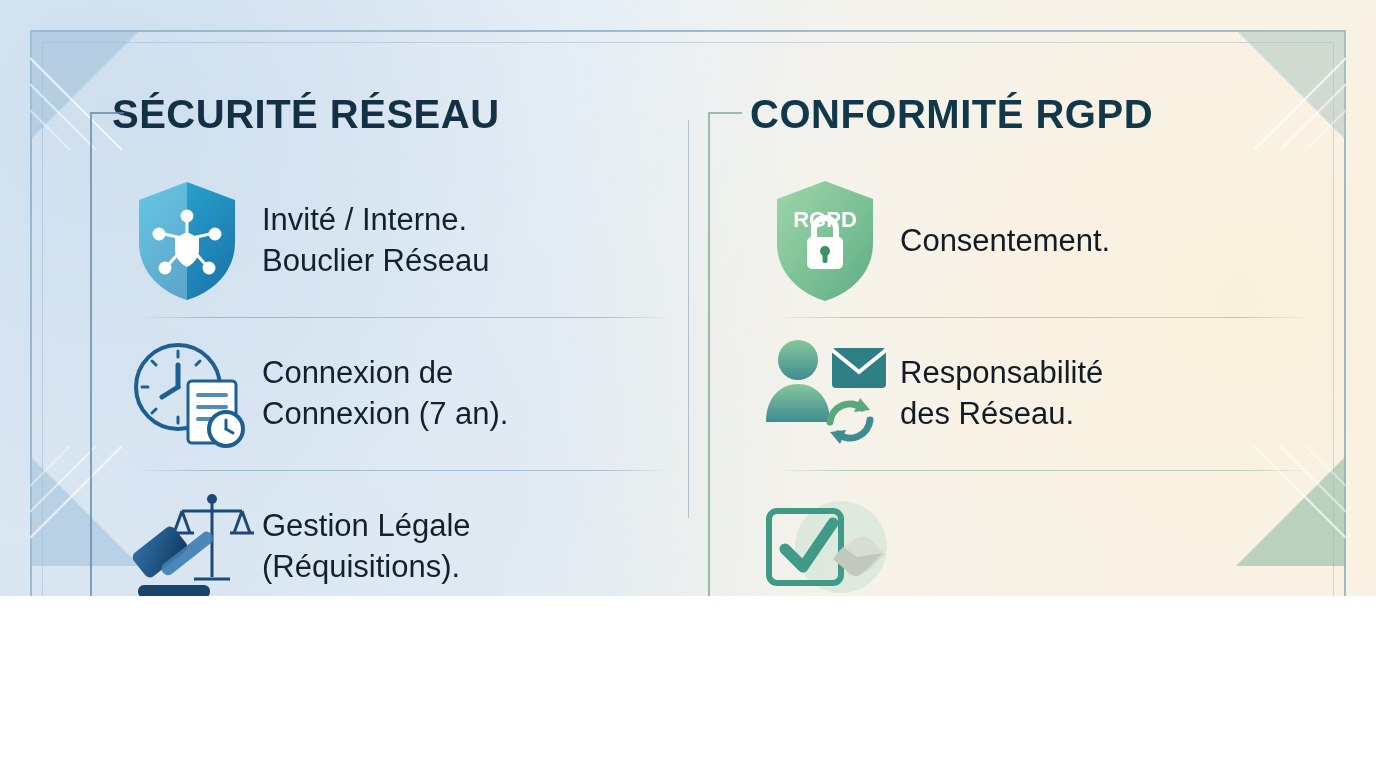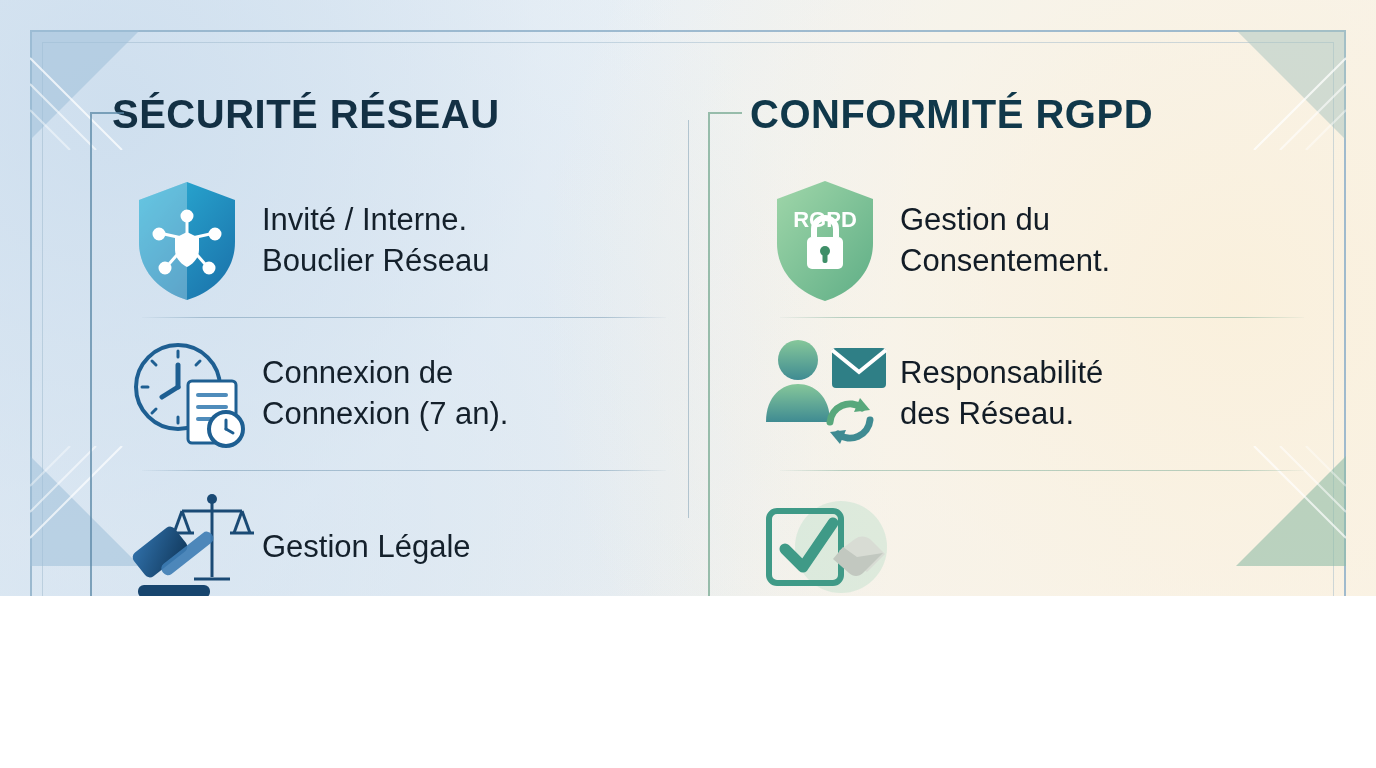--- a/index.html
+++ b/index.html
@@ -284,20 +284,21 @@
               </g>
               <circle cx="92" cy="14" r="5" fill="#1a4a75"></circle>
 
               <rect x="14" y="52" width="52" height="30" rx="6" transform="rotate(-38 40 67)" fill="url(#gav)"></rect>
               <rect x="36" y="62" width="62" height="13" rx="6" transform="rotate(-38 67 68)" fill="#3d7cb4" opacity="0.9"></rect>
               <rect x="18" y="100" width="72" height="13" rx="6" fill="#17456e"></rect>
             </svg>
           </div>
           <div class="item-text">
             <div>Gestion Légale</div>
+            <div>(Réquisitions).</div>
           </div>
         </div>
 
       </div>
     </div>
 
     <div class="col col-right">
       <div class="bracket"></div>
 
       <div class="col-title">CONFORMITÉ RGPD</div>
@@ -315,21 +316,20 @@
               </defs>
               <path d="M60 6 L108 24 V68 C108 98 86 118 60 126 C34 118 12 98 12 68 V24 Z" fill="url(#shieldR)"></path>
               <text x="60" y="52" text-anchor="middle" font-family="Liberation Sans, sans-serif" font-size="22" font-weight="bold" fill="#ffffff">RGPD</text>
               <rect x="42" y="62" width="36" height="32" rx="5" fill="#ffffff"></rect>
               <path d="M49 62 V54 a11 11 0 0 1 22 0 V62" fill="none" stroke="#ffffff" stroke-width="6"></path>
               <circle cx="60" cy="76" r="5" fill="#3f8f68"></circle>
               <rect x="57.5" y="78" width="5" height="10" rx="2" fill="#3f8f68"></rect>
             </svg>
           </div>
           <div class="item-text">
-            <div>Gestion du</div>
             <div>Consentement.</div>
           </div>
         </div>
 
         <div class="divider"></div>
 
         <div class="item">
           <div class="item-icon">
             <svg width="135" height="128" viewBox="0 0 135 128">
               <defs>

